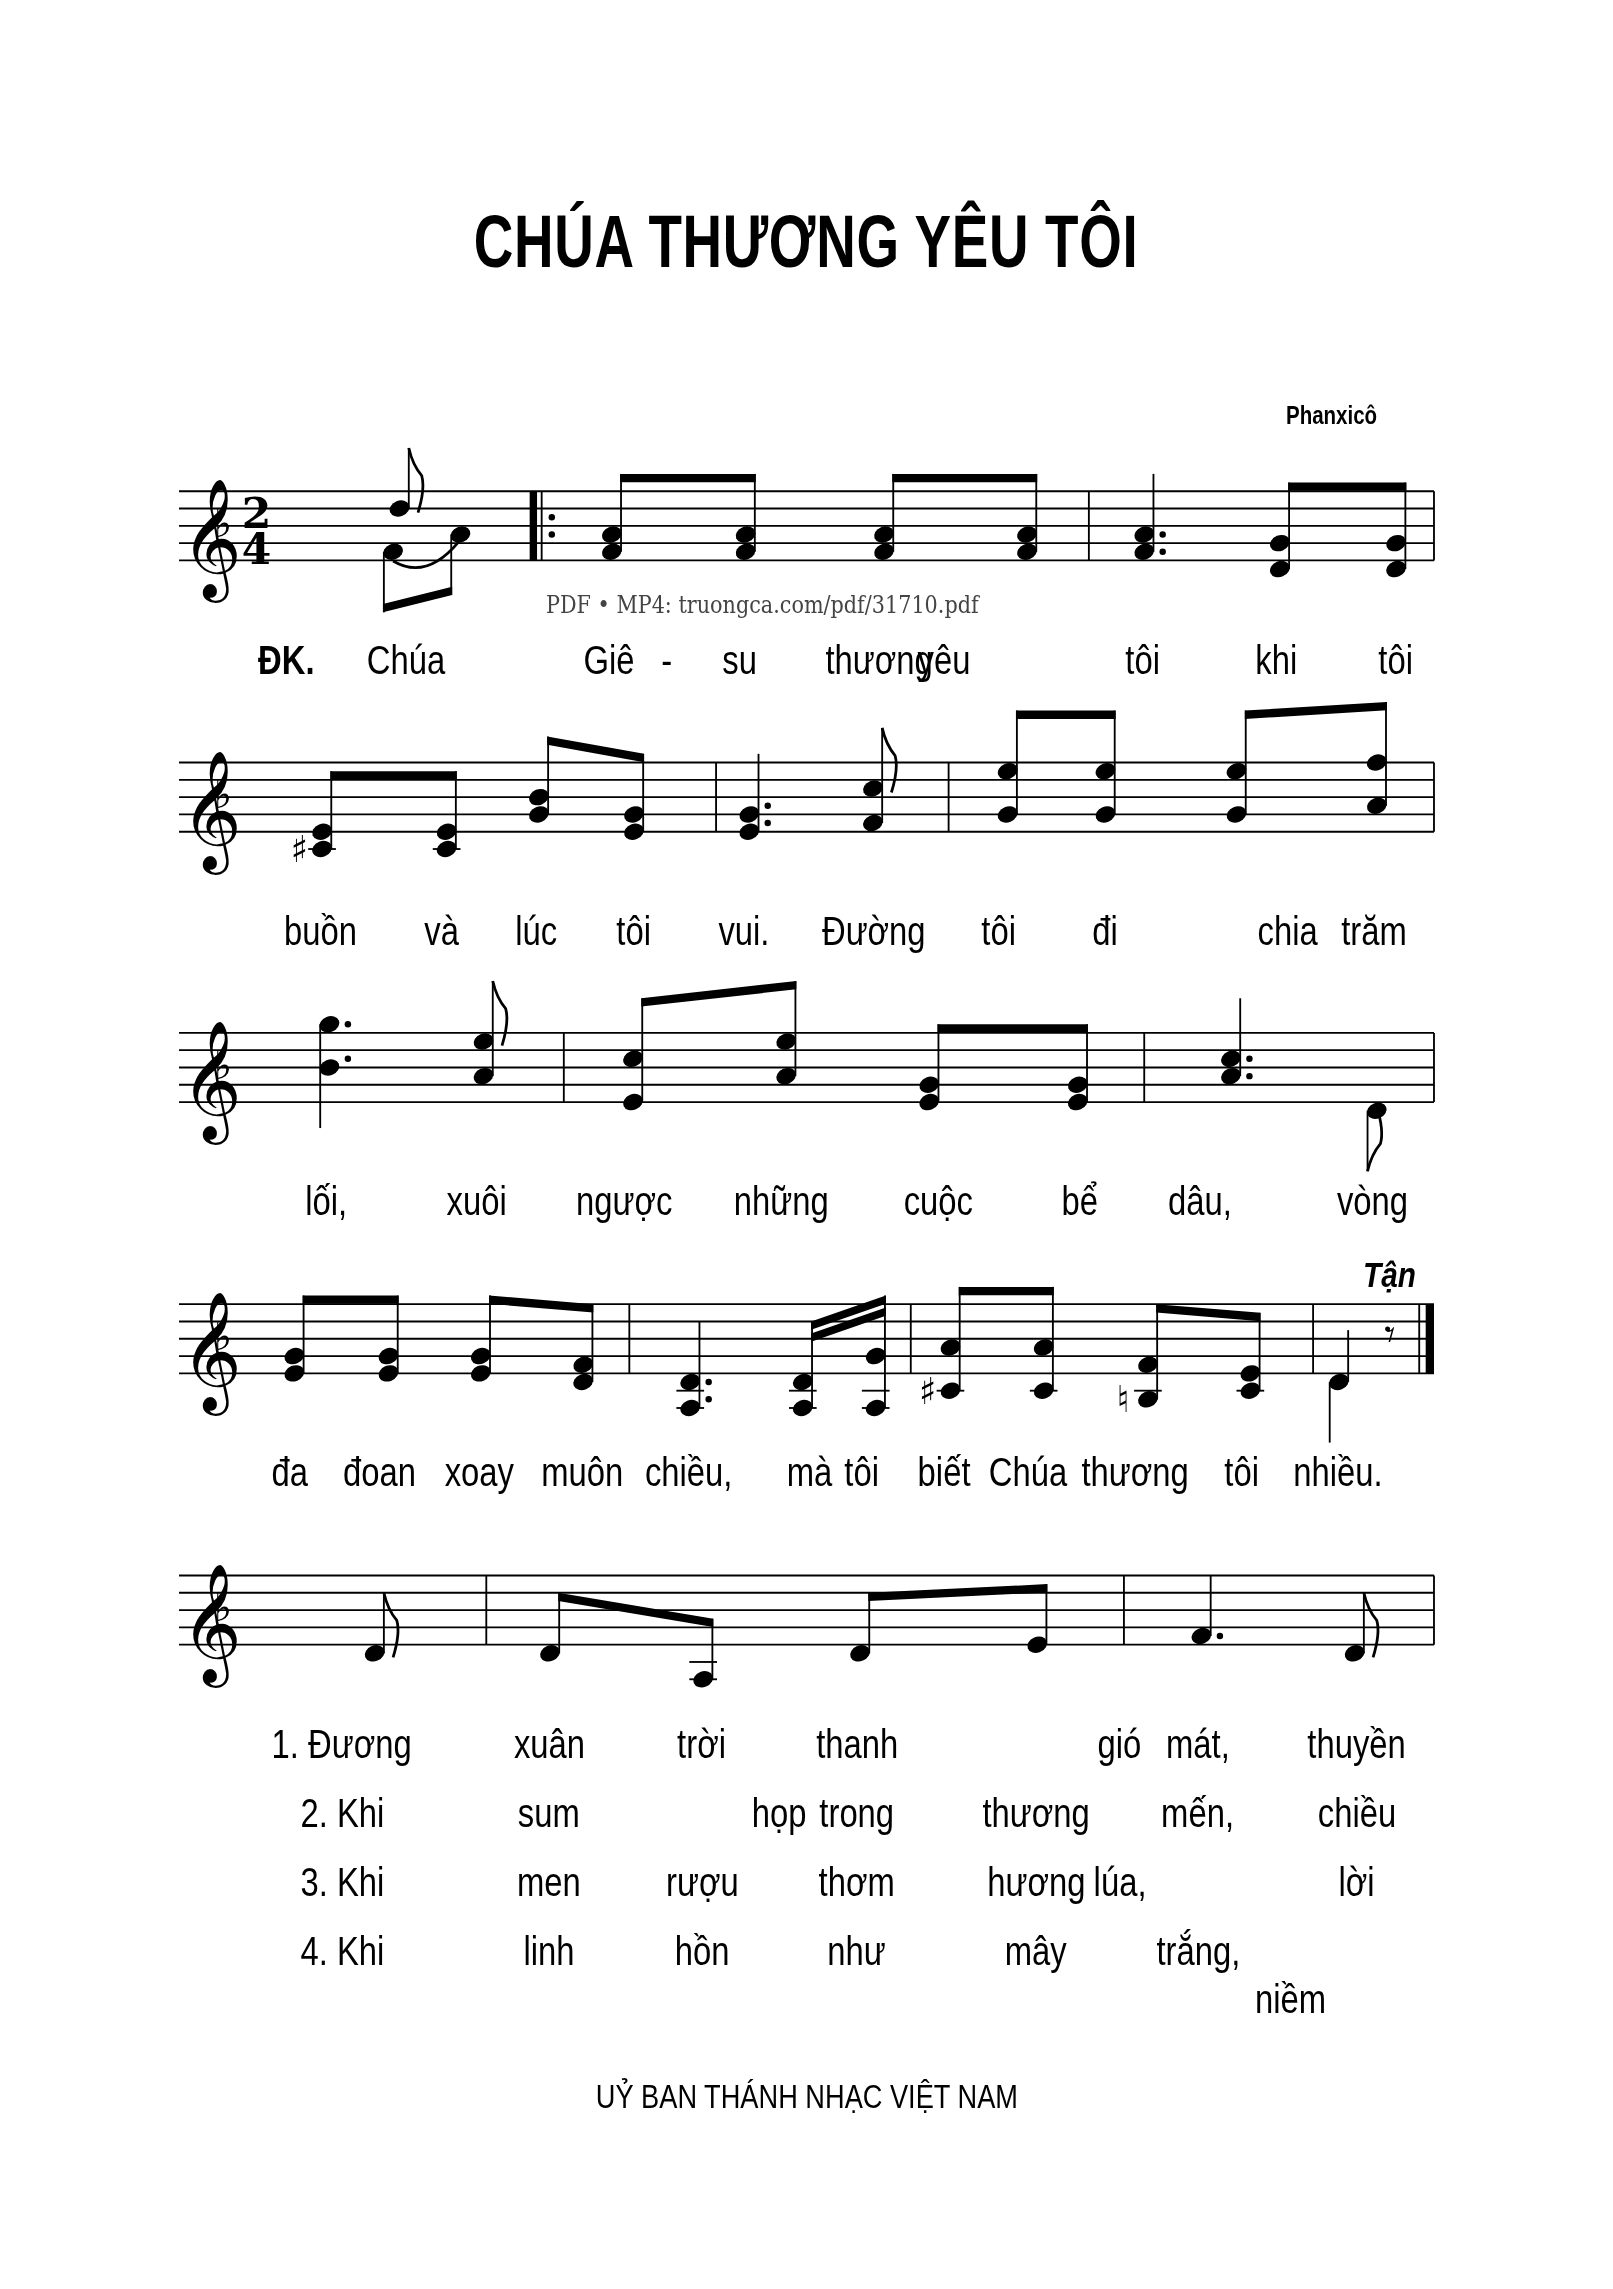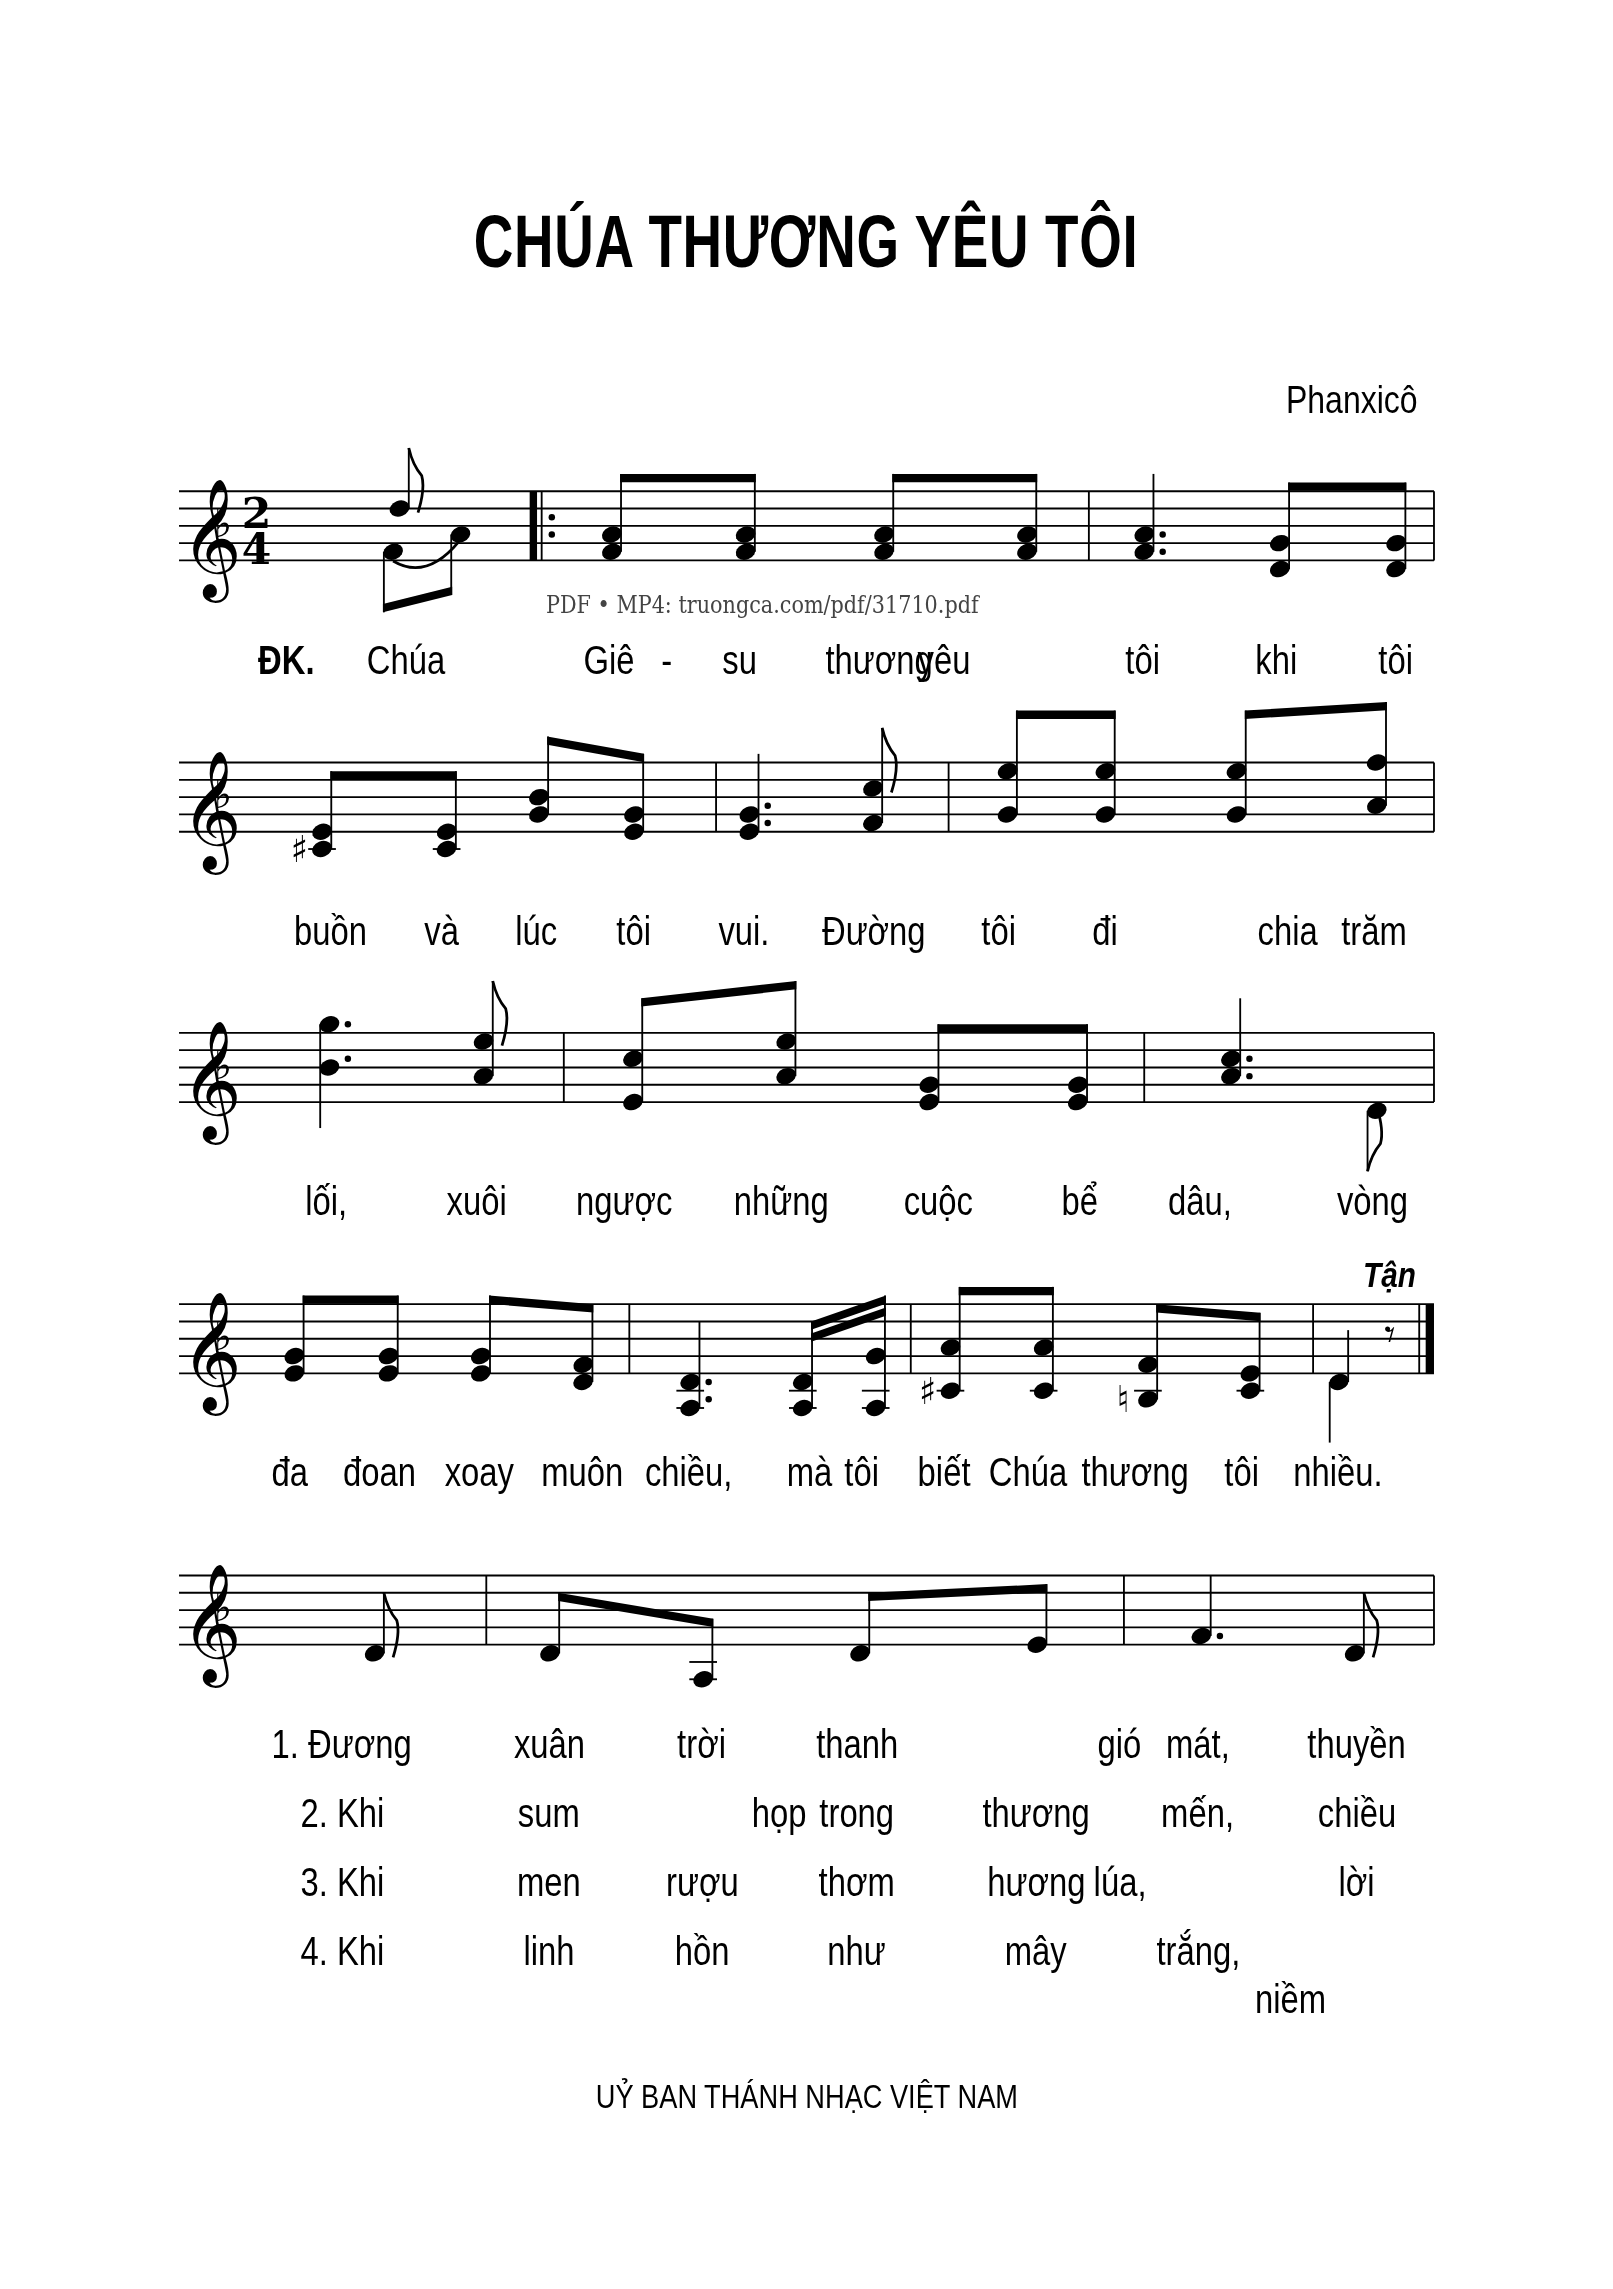--- a/index.html
+++ b/index.html
@@ -1,20 +1,20 @@
 <!DOCTYPE html>
 <html style="font-size:14.8px"><head>
 <meta charset="utf-8">
 <style>
   html, body { margin: 0; padding: 0; background: #ffffff; }
   body { width: 1613px; height: 2290px; position: relative; overflow: hidden; font-family: "Liberation Sans", sans-serif; color: #000; }
   .abs { position: absolute; white-space: nowrap; }
   .title { top: 205px; left: 0; width: 1613px; text-align: center; font-weight: bold; font-size: 74px; line-height: 74px; }
   .title span { display: inline-block; transform: scaleX(0.74); transform-origin: center; letter-spacing: 0.9px; }
-  .composer { top: 379px; left: 1286px; font-size: 39px; line-height: 41px; }
+  .composer { top: 395px; left: 1286px; font-size: 25px; line-height: 41px; font-weight: bold; }
   .composer span { display:inline-block; transform: scaleX(0.82); transform-origin: left; }
   .watermark { top: 591px; left: 546px; font-family: "DejaVu Serif", serif; font-size: 25px; line-height: 28px; color: #444; }
   .watermark span { display:inline-block; transform: scaleX(0.83); transform-origin: left; }
   .lyric { font-size: 41px; line-height: 42px; }
   .lyric span.t { display:inline-block; transform: scaleX(0.8); transform-origin: center; }
   .lyric.bold { font-weight: bold; }
   .tan { font-weight: bold; font-style: italic; font-size: 35px; line-height: 37px; }
   .tan span { display:inline-block; transform: scaleX(0.85); transform-origin:left; }
   .footer { top: 2078px; left: 0; width: 1613px; text-align: center; font-size: 34px; line-height: 37px; }
   .footer span { display:inline-block; transform: scaleX(0.8); transform-origin: center; }
@@ -275,21 +275,21 @@
     <div class="abs lyric bold" style="left: 175px; width: 222px; text-align: center; top: 639px;"><span class="t">ĐK.</span></div>
     <div class="abs lyric" style="left: 295px; width: 222px; text-align: center; top: 639px;"><span class="t">Chúa</span></div>
     <div class="abs lyric" style="left: 498px; width: 222px; text-align: center; top: 639px;"><span class="t">Giê</span></div>
     <div class="abs lyric" style="left: 556px; width: 222px; text-align: center; top: 639px;"><span class="t">-</span></div>
     <div class="abs lyric" style="left: 629px; width: 222px; text-align: center; top: 639px;"><span class="t">su</span></div>
     <div class="abs lyric" style="left: 768px; width: 222px; text-align: center; top: 639px;"><span class="t">thương</span></div>
     <div class="abs lyric" style="left: 911px; width: 222px; text-align: left; top: 639px;"><span class="t">yêu</span></div>
     <div class="abs lyric" style="left: 1032px; width: 222px; text-align: center; top: 639px;"><span class="t">tôi</span></div>
     <div class="abs lyric" style="left: 1165px; width: 222px; text-align: center; top: 639px;"><span class="t">khi</span></div>
     <div class="abs lyric" style="left: 1285px; width: 222px; text-align: center; top: 639px;"><span class="t">tôi</span></div>
-    <div class="abs lyric" style="left: 220px; width: 222px; text-align: center; top: 910px;"><span class="t">buồn</span></div>
+    <div class="abs lyric" style="left: 210px; width: 222px; text-align: center; top: 910px;"><span class="t">buồn</span></div>
     <div class="abs lyric" style="left: 331px; width: 222px; text-align: center; top: 910px;"><span class="t">và</span></div>
     <div class="abs lyric" style="left: 425px; width: 222px; text-align: center; top: 910px;"><span class="t">lúc</span></div>
     <div class="abs lyric" style="left: 523px; width: 222px; text-align: center; top: 910px;"><span class="t">tôi</span></div>
     <div class="abs lyric" style="left: 633px; width: 222px; text-align: center; top: 910px;"><span class="t">vui.</span></div>
     <div class="abs lyric" style="left: 763px; width: 222px; text-align: center; top: 910px;"><span class="t">Đường</span></div>
     <div class="abs lyric" style="left: 888px; width: 222px; text-align: center; top: 910px;"><span class="t">tôi</span></div>
     <div class="abs lyric" style="left: 994px; width: 222px; text-align: center; top: 910px;"><span class="t">đi</span></div>
     <div class="abs lyric" style="left: 1177px; width: 222px; text-align: center; top: 910px;"><span class="t">chia</span></div>
     <div class="abs lyric" style="left: 1263px; width: 222px; text-align: center; top: 910px;"><span class="t">trăm</span></div>
     <div class="abs lyric" style="left: 215px; width: 222px; text-align: center; top: 1180px;"><span class="t">lối,</span></div>

